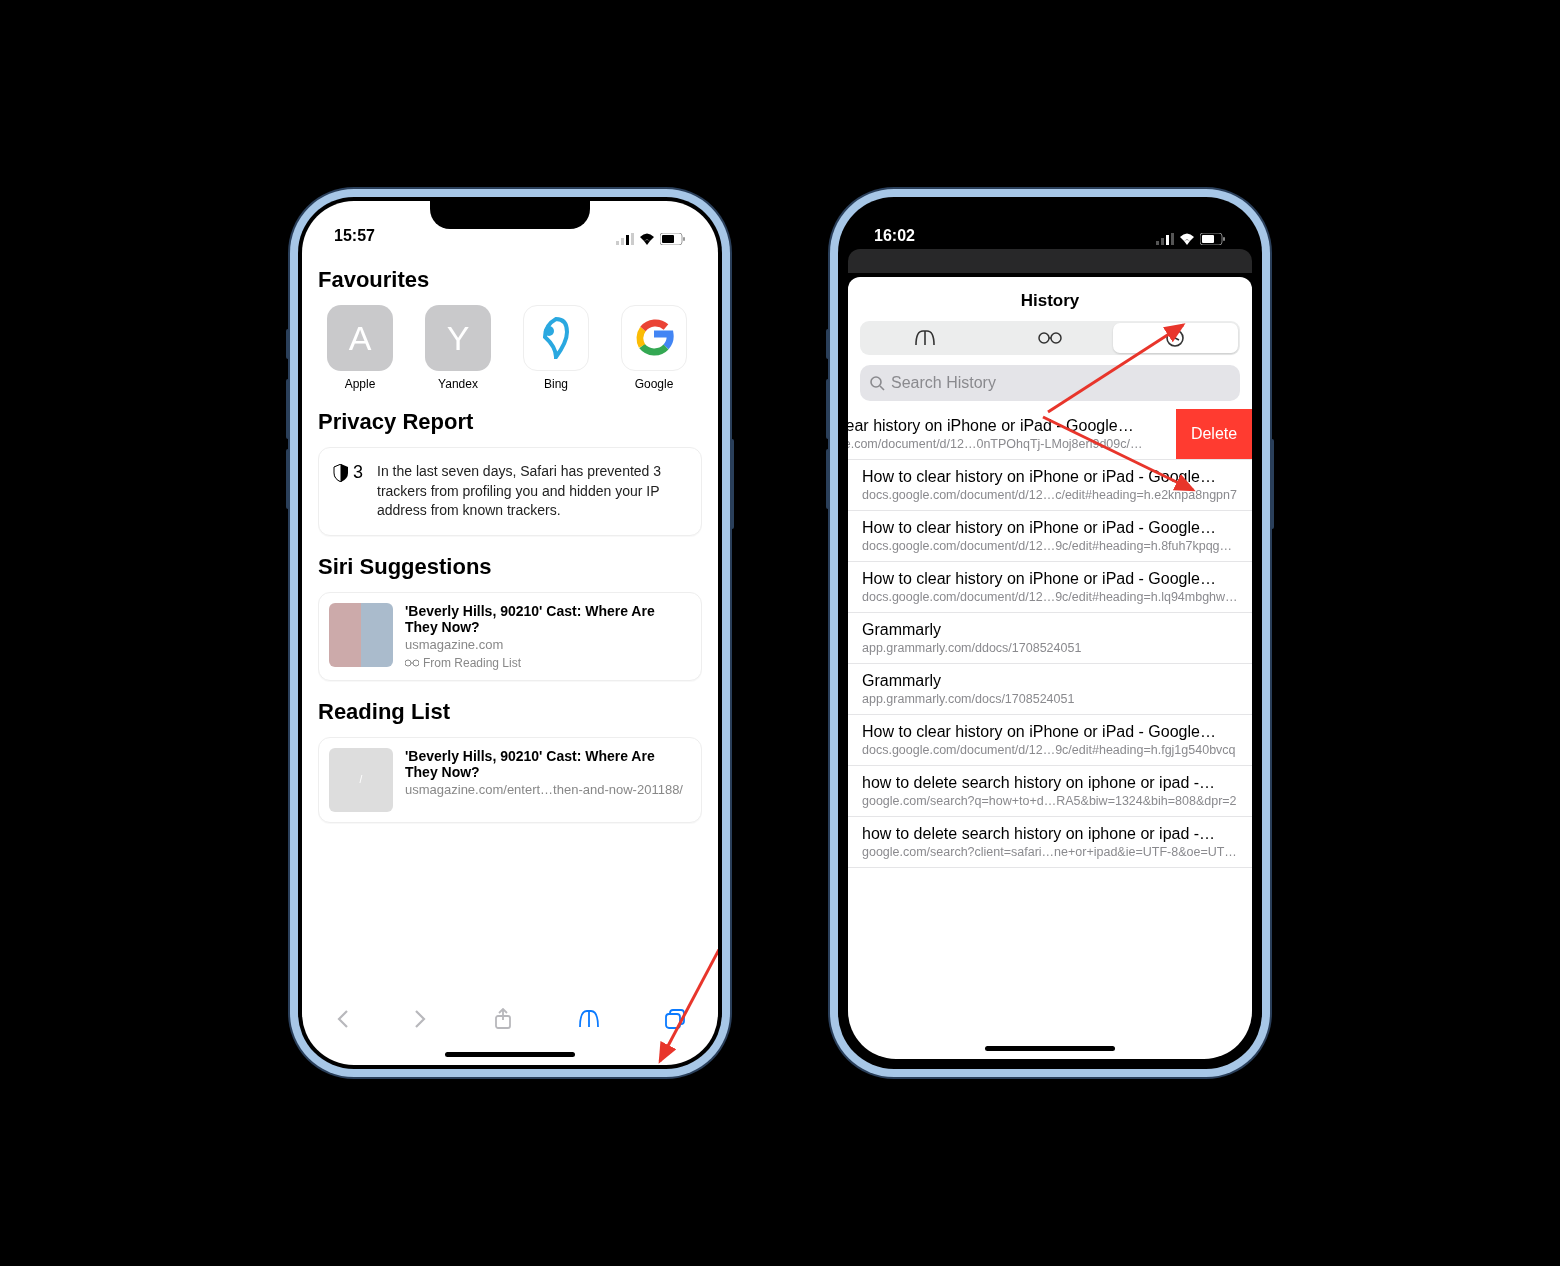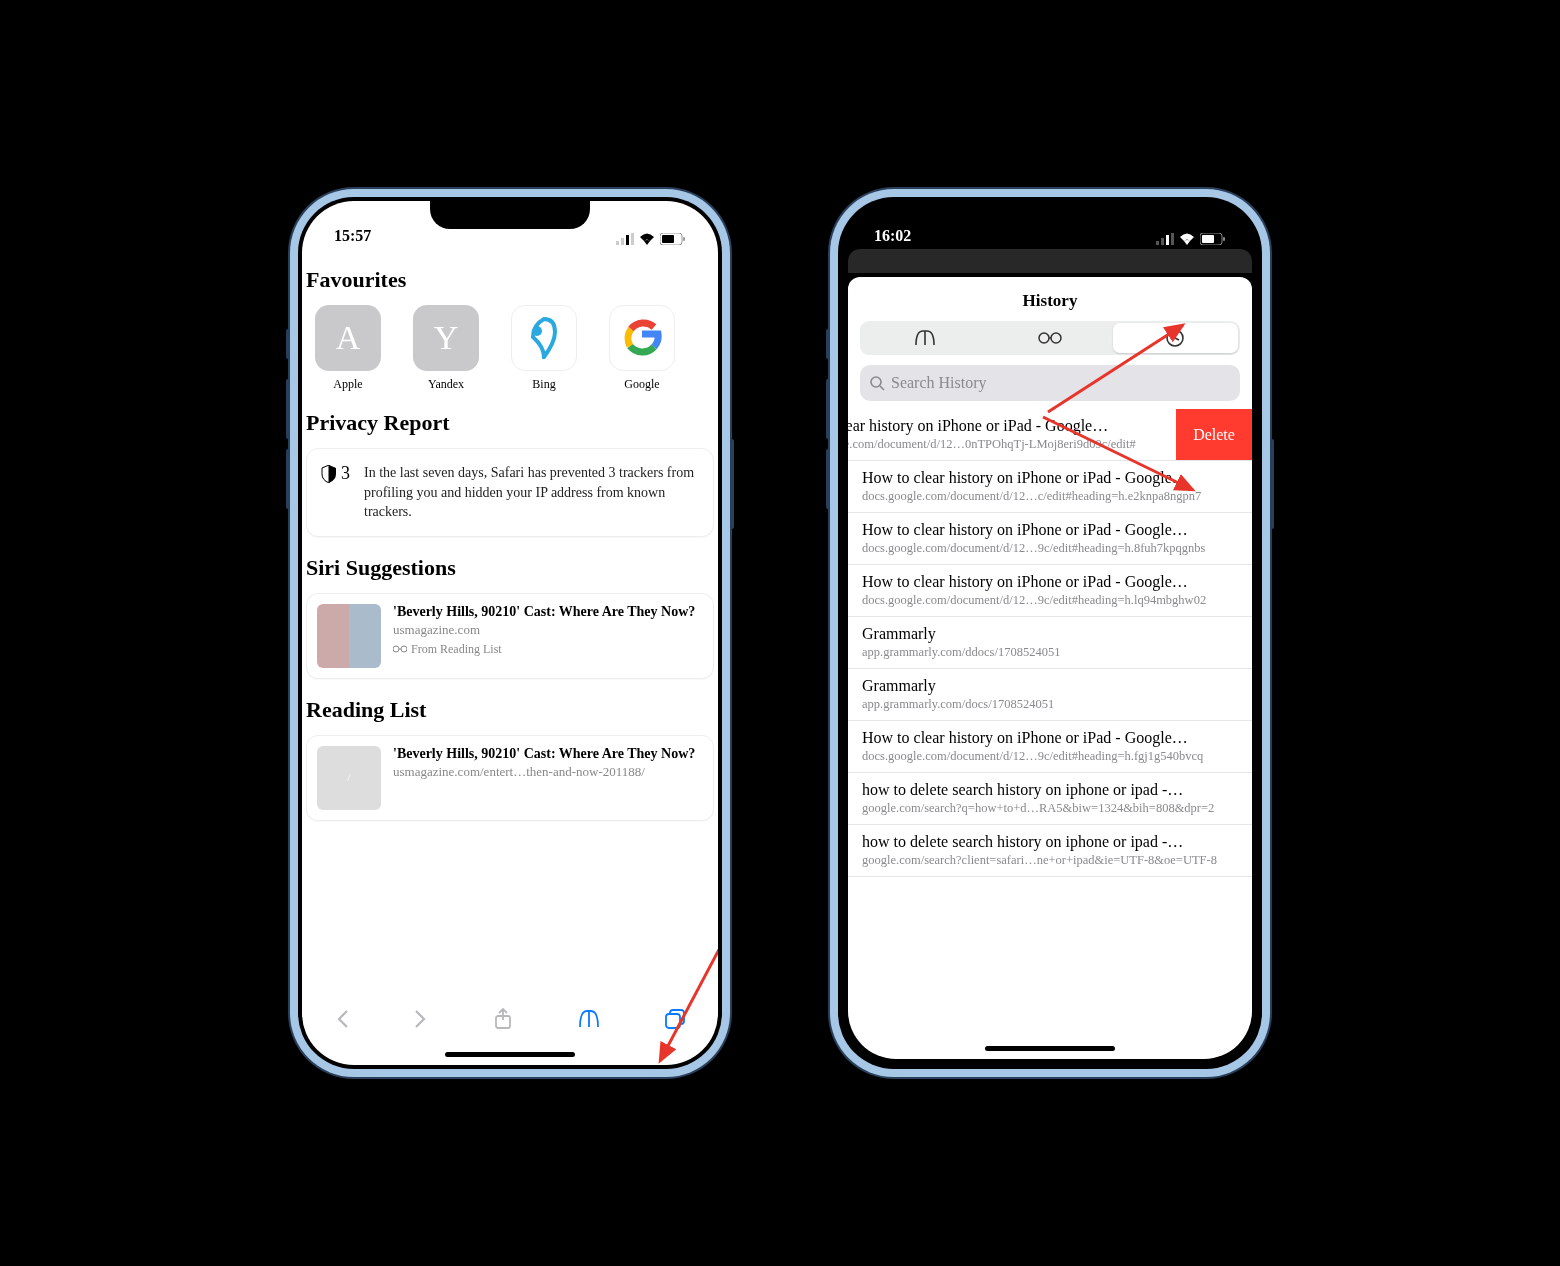--- a/index.html
+++ b/index.html
@@ -15,21 +15,20 @@
     position: relative;
   }
   .phone {
     width: 440px;
     height: 888px;
     border-radius: 64px;
     background: #a7c7e7;
     padding: 8px;
     position: relative;
     box-shadow: 0 0 0 2px #2a3f5a;
-    font-family: Liberation Serif, serif;
   }
   .phone-inner {
     width: 100%;
     height: 100%;
     background: #000;
     border-radius: 56px;
     padding: 4px;
     position: relative;
     overflow: hidden;
   }
@@ -71,21 +70,21 @@
     align-items: flex-end;
     padding: 0 32px 4px;
     font-size: 16px;
     font-weight: 600;
     position: relative;
     z-index: 5;
   }
   .status-bar.dark { color: #fff; }
   .status-icons { display: flex; gap: 5px; align-items: center; }
 
-  .content { flex: 1; overflow: hidden; padding: 0 4px; }
+  .content { flex: 1; overflow: hidden; padding: 0 16px; }
 
   h2.section { font-size: 22px; font-weight: 700; margin: 18px 0 12px; color: #000; }
 
   .fav-row { display: flex; gap: 14px; }
   .fav-item { width: 84px; text-align: center; }
   .fav-icon {
     width: 66px; height: 66px; border-radius: 14px; margin: 0 auto 6px;
     display: flex; align-items: center; justify-content: center;
     font-size: 34px; font-weight: 400; color: #fff;
   }

